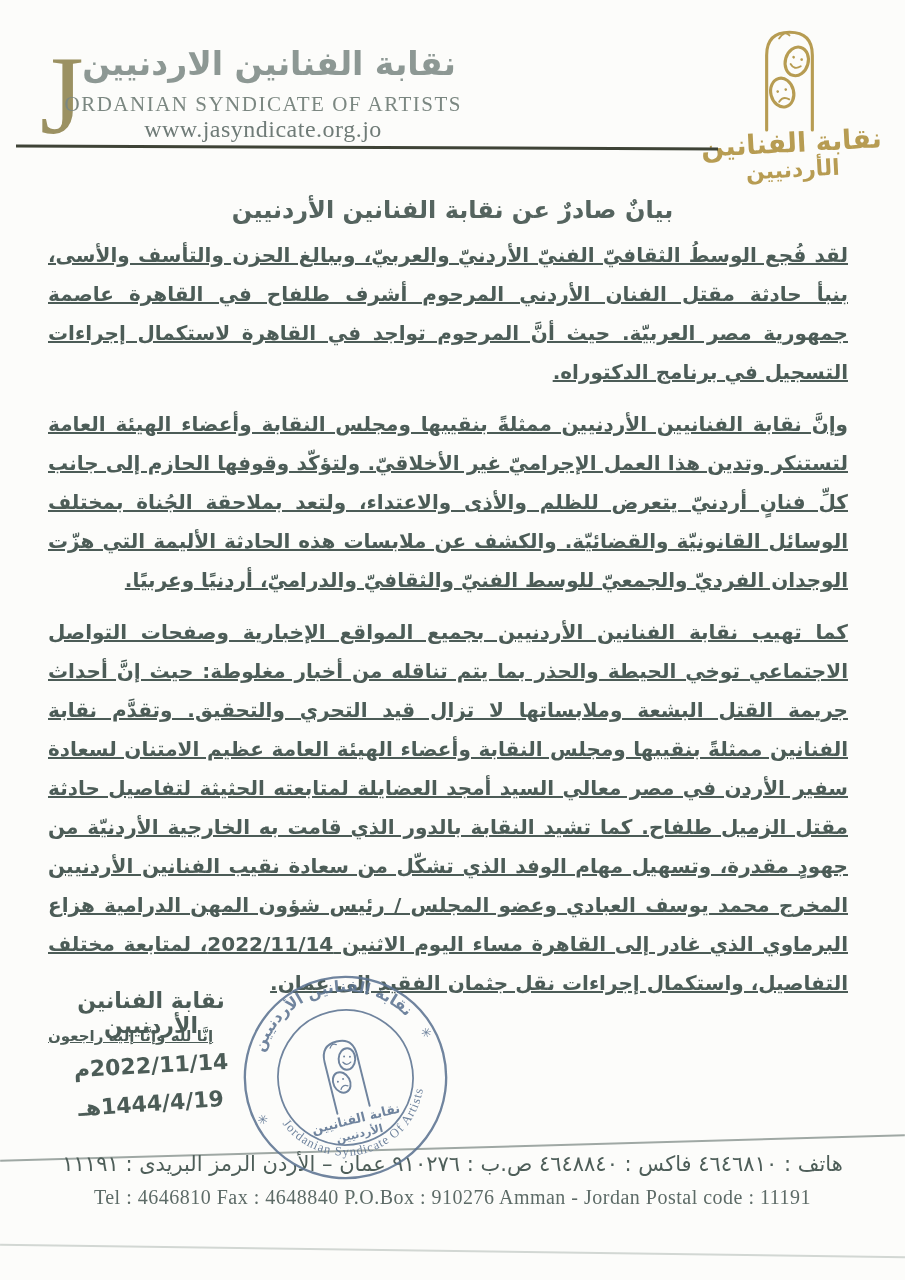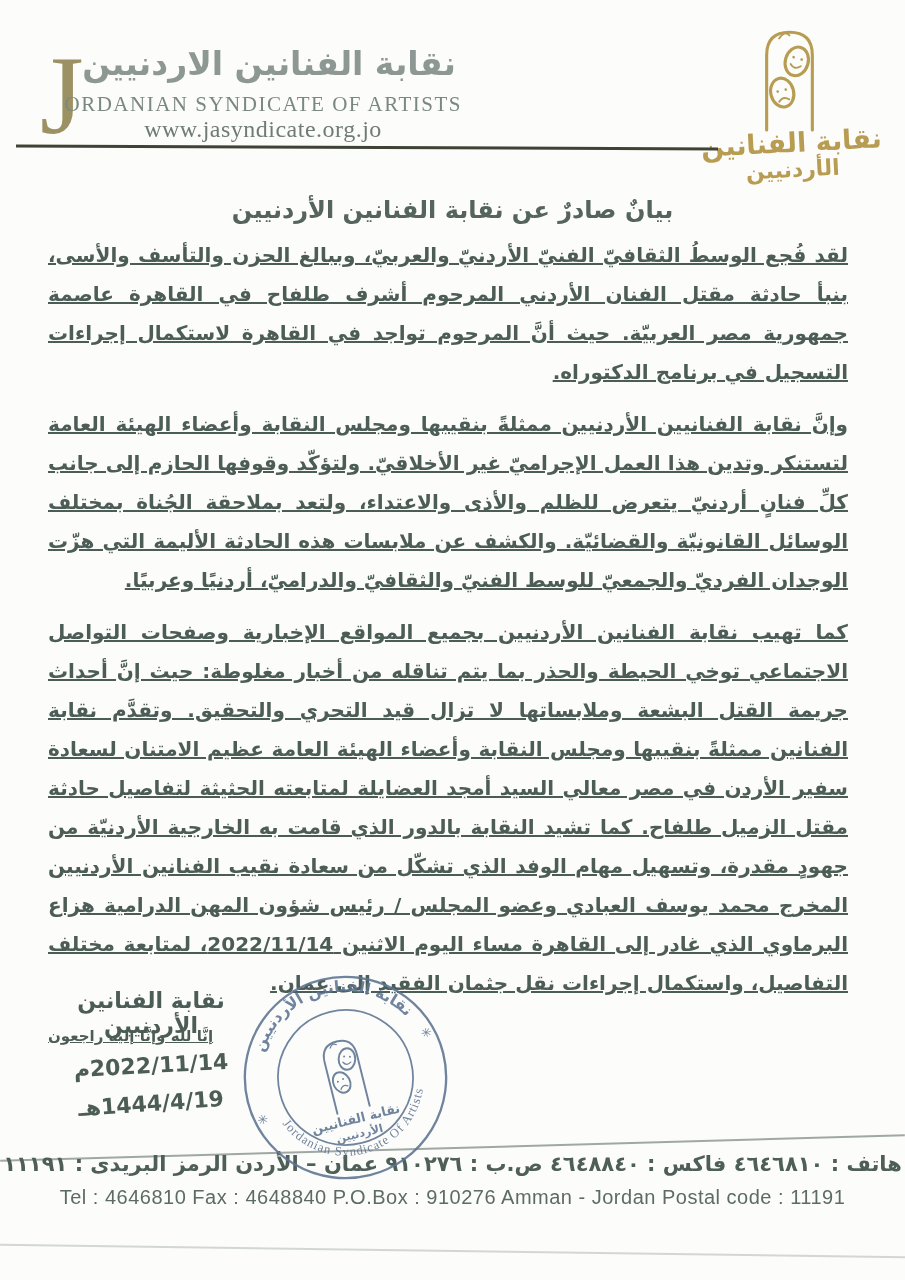--- a/index.html
+++ b/index.html
@@ -63,25 +63,25 @@
     position:absolute;left:238px;top:970px;width:215px;height:215px;
     transform:rotate(-14deg);opacity:.88;z-index:3;
   }
   
   .footer-rule{
     position:absolute;left:0;top:1147px;width:905px;height:2px;
     background:#9fa8a4;transform:rotate(-1.6deg);z-index:1;
   }
   .footer-ar{
     position:absolute;left:0;top:1152px;width:100%;text-align:center;direction:rtl;
-    font-size:21px;font-weight:bold;color:#4e5e59;z-index:2;
+    font-size:21px;font-weight:normal;color:#4e5e59;z-index:2;
   }
   .footer-en{
     position:absolute;left:0;top:1186px;width:100%;text-align:center;
-    font-family:Liberation Sans, sans-serif;font-size:20px;color:#5d6b67;letter-spacing:.5px;z-index:2;
+    font-family:Liberation Serif, serif;font-size:20px;color:#5d6b67;letter-spacing:.5px;z-index:2;
   }
   .scan-line{
     position:absolute;left:0;top:1250px;width:905px;height:2px;
     background:#d2d7d3;transform:rotate(.8deg);
   }
 </style>
 </head>
 <body>
 
 <div class="page">

